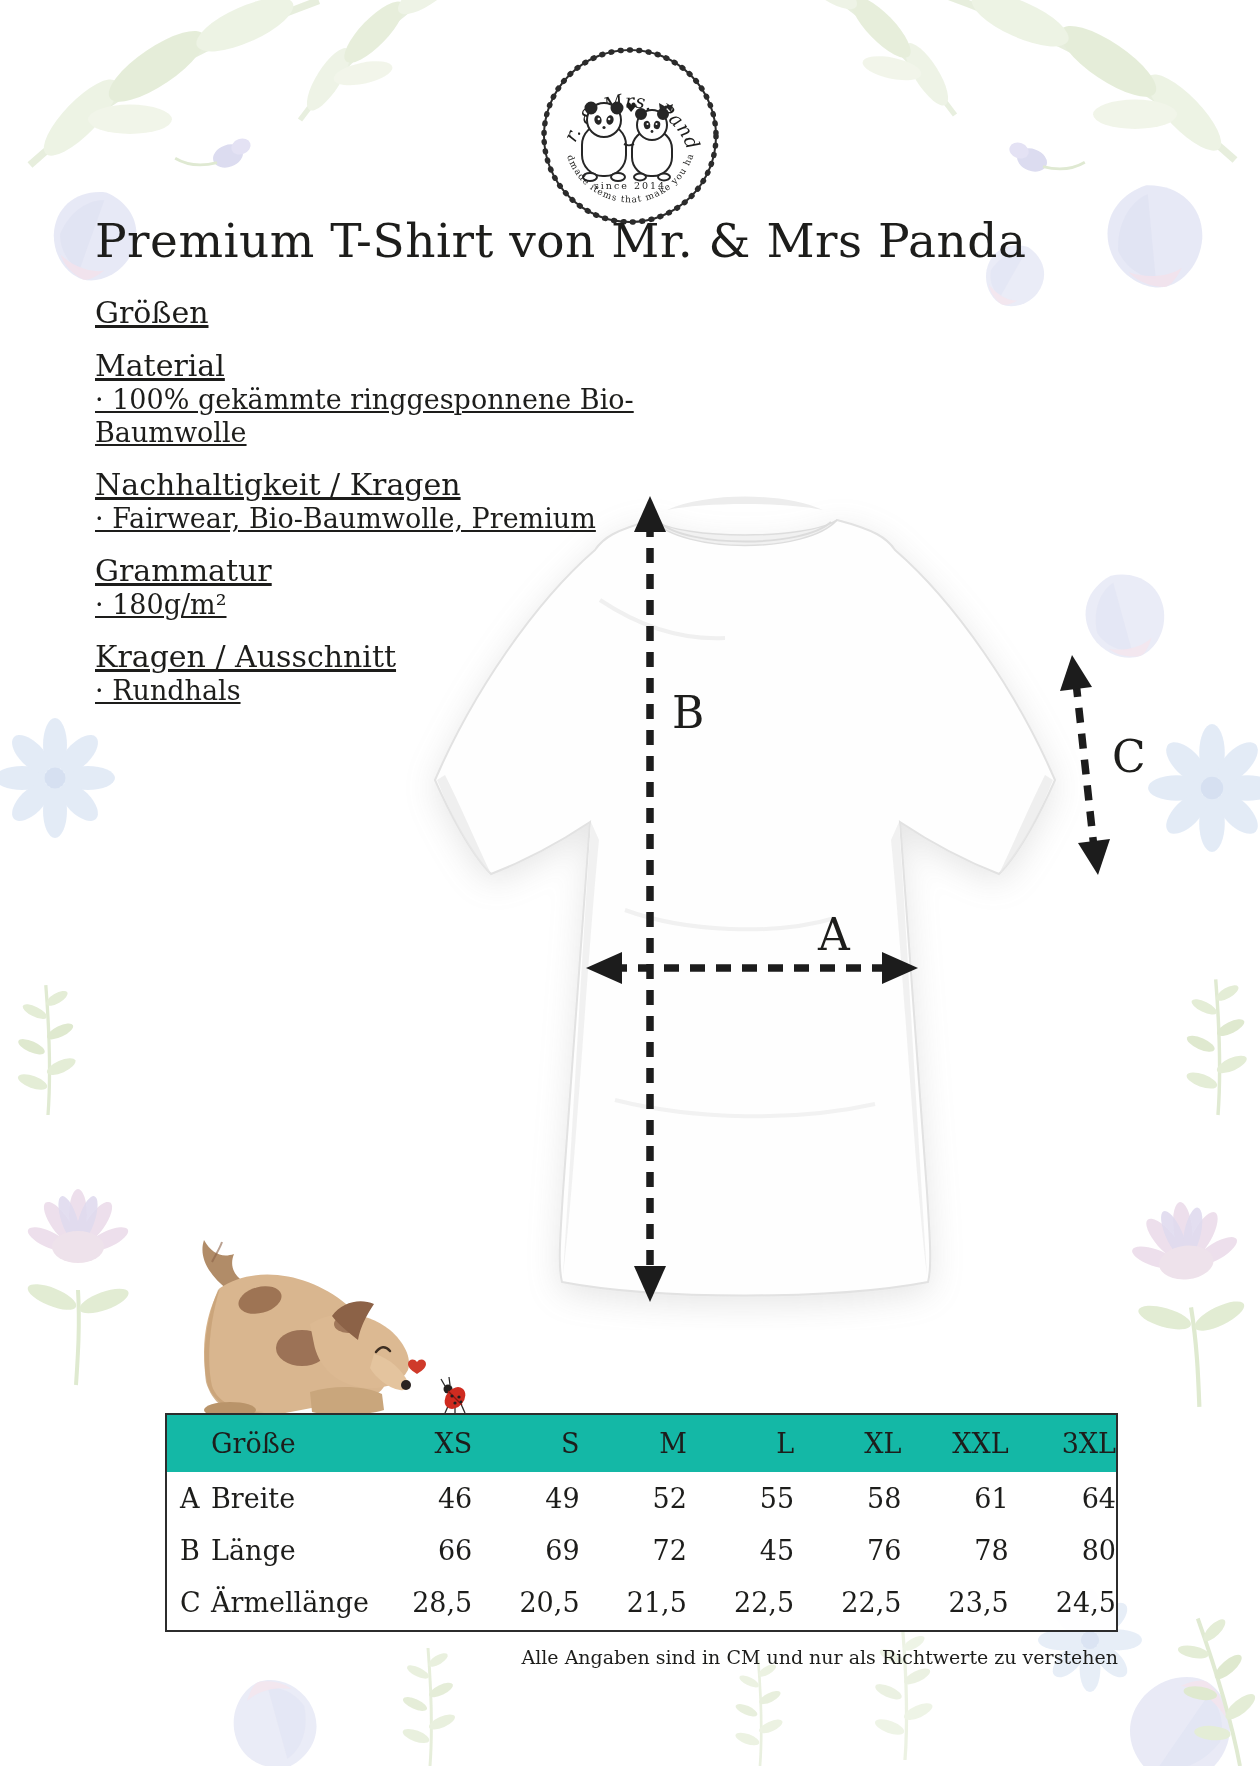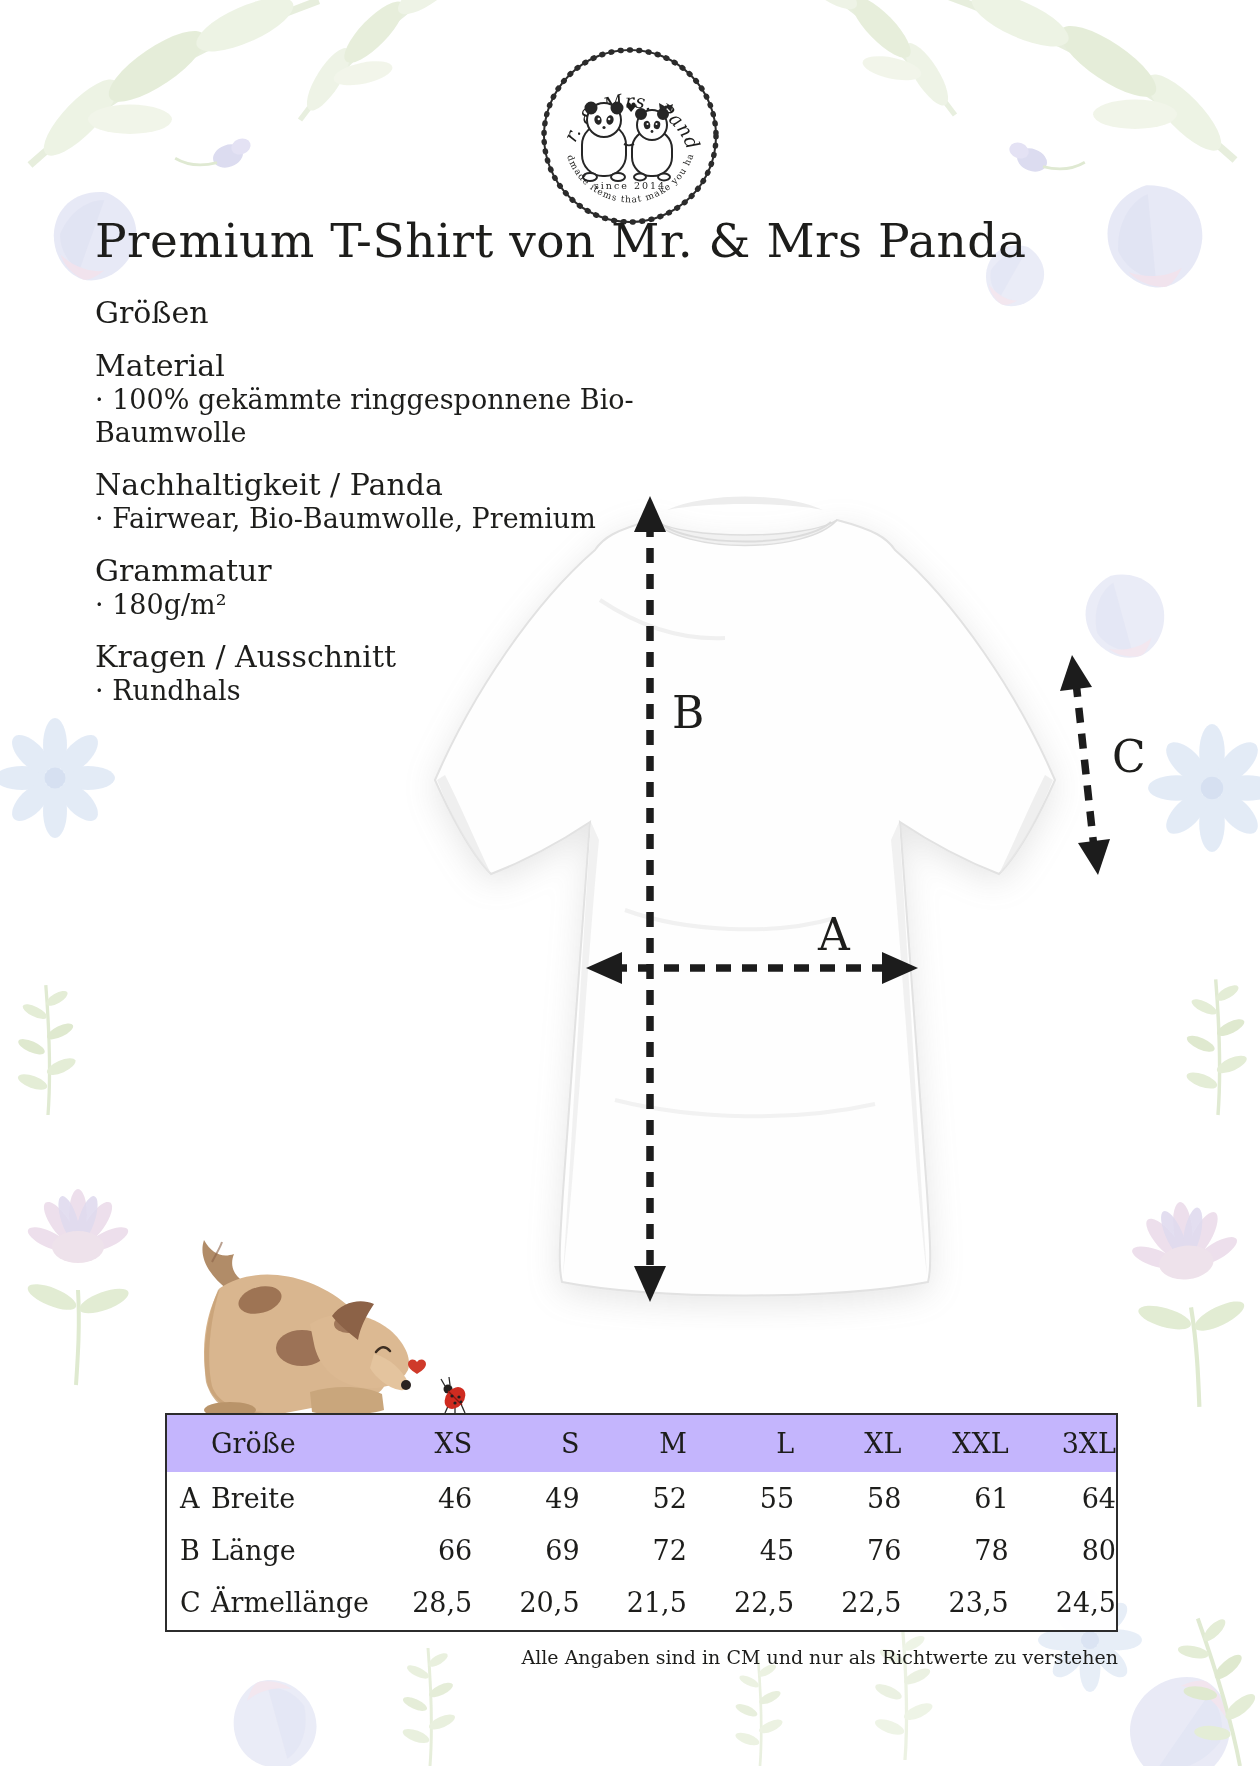--- a/index.html
+++ b/index.html
@@ -11,40 +11,40 @@
   
   .bg{left:0;top:0;width:1260px;height:1766px;pointer-events:none;}
 
   
   .logo{left:536px;top:42px;width:188px;height:188px;}
 
   
   .title{left:95px;top:206px;font-size:47px;letter-spacing:.5px;white-space:nowrap;margin-top:7px;}
 
   
-  .specs{left:95px;top:296px;width:560px;}
+  .specs{left:95px;top:296px;width:560px;text-decoration:underline;}
   .spec{margin-bottom:19px;}
   .spec-h{font-size:30px;line-height:34px;}
   .spec-d{font-size:27px;line-height:33px;}
 
   
   .diagram{left:400px;top:470px;width:760px;height:860px;}
   .tee{filter:drop-shadow(0 8px 16px rgba(100,100,100,.16));}
   .dash{stroke:#1c1c1c;stroke-width:7.5;stroke-dasharray:15 11;fill:none;}
   .ah{fill:#1c1c1c;}
   .dimlabel{font-size:44px;}
 
   
   .dog{left:160px;top:1228px;width:340px;height:200px;}
 
   
   .size-table{left:165px;top:1413px;width:953px;height:219px;border:2.5px solid #2c2c2c;
               background:rgba(255,255,255,.94);box-sizing:border-box;font-size:27px;}
   .st-row{display:grid;grid-template-columns:40px 158px repeat(7,1fr);align-items:center;height:52px;}
-  .st-header{height:57px;background:#c4b5fd;}
+  .st-header{height:57px;background:#14b8a6;}
   .st-letter{padding-left:13px;}
   .st-label{padding-left:4px;}
   .st-val{text-align:right;}
 
   .footer-note{left:165px;top:1646px;width:953px;text-align:right;font-size:19px;}
 </style>
 </head>
 <body>
 
 <div class="page">
@@ -184,21 +184,21 @@
 
   <div class="abs specs">
     <div class="spec">
       <div class="spec-h">Größen</div>
     </div>
     <div class="spec">
       <div class="spec-h">Material</div>
       <div class="spec-d">· 100% gekämmte ringgesponnene Bio-Baumwolle</div>
     </div>
     <div class="spec">
-      <div class="spec-h">Nachhaltigkeit / Panda</div>
+      <div class="spec-h">Nachhaltigkeit / Kragen</div>
       <div class="spec-d">· Fairwear, Bio-Baumwolle, Premium</div>
     </div>
     <div class="spec">
       <div class="spec-h">Grammatur</div>
       <div class="spec-d">· 180g/m²</div>
     </div>
     <div class="spec">
       <div class="spec-h">Kragen / Ausschnitt</div>
       <div class="spec-d">· Rundhals</div>
     </div>

